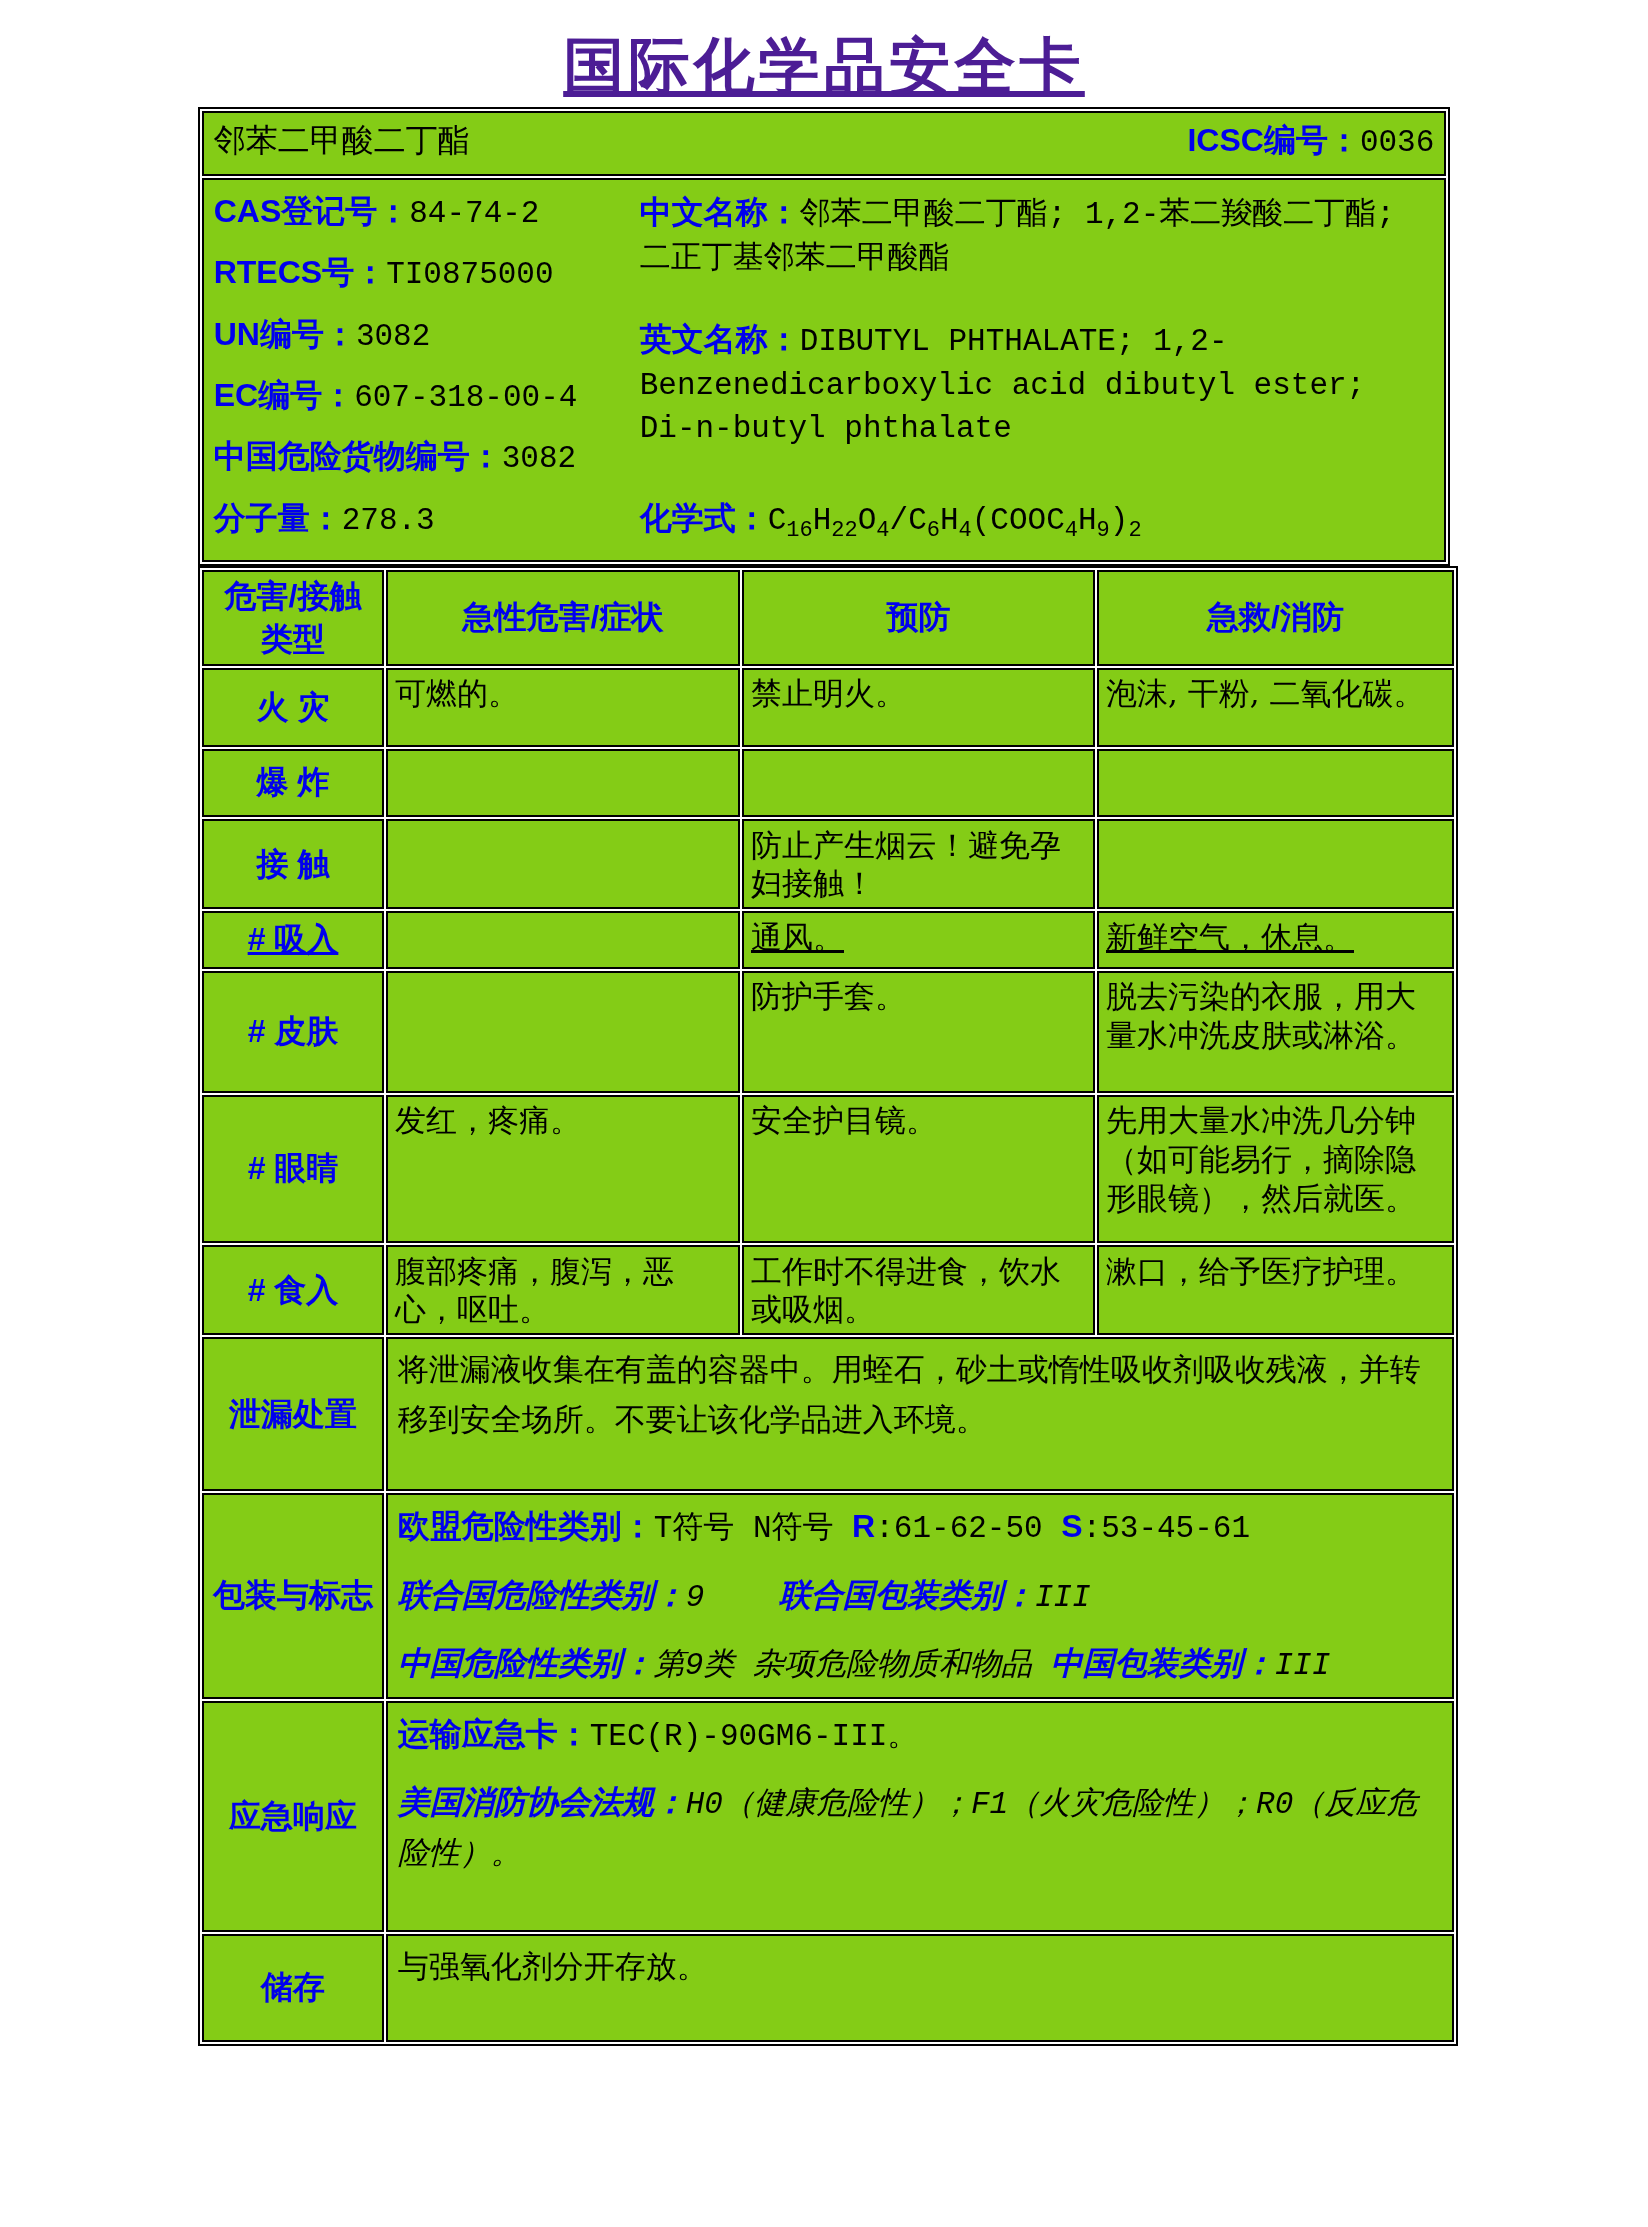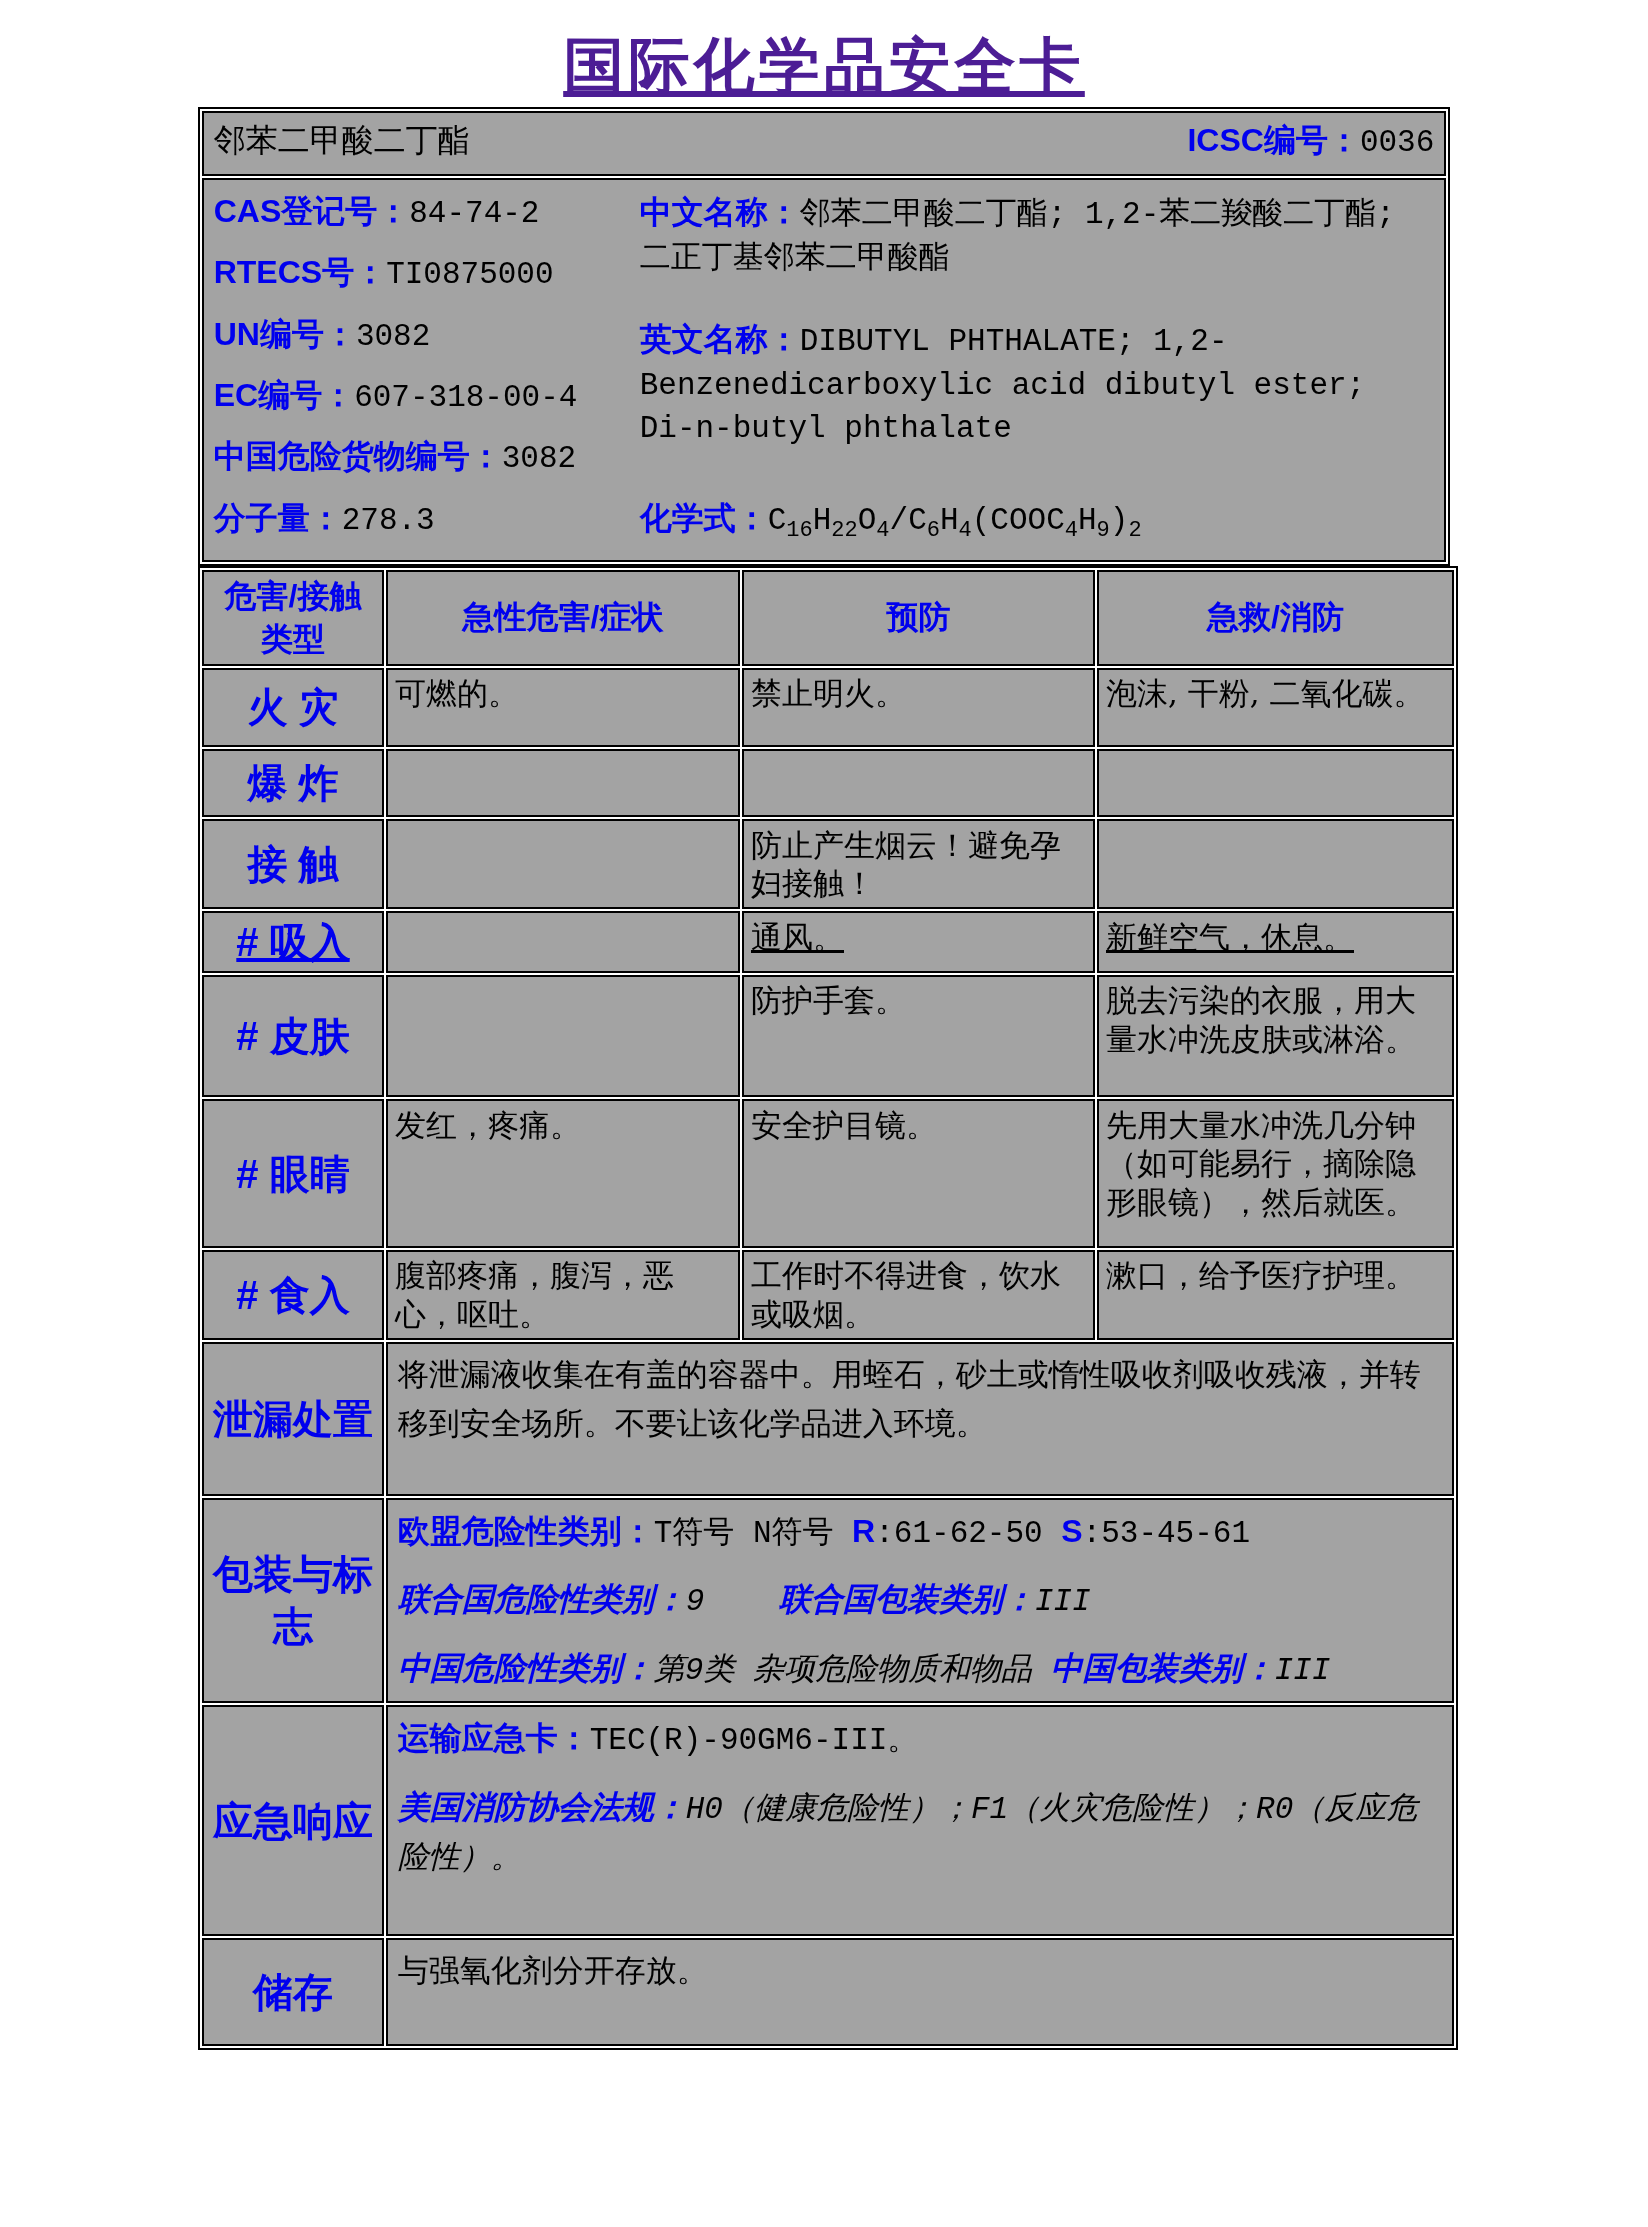--- a/index.html
+++ b/index.html
@@ -11,21 +11,21 @@
   .page-title{
     margin:36px 0 9.7px 0;text-align:center;
     font-family:"Liberation Sans",sans-serif;font-weight:bold;
     font-size:61px;line-height:1.0;color:#4c1d95;letter-spacing:4.2px;text-decoration:underline;
   }
   .tables{width:1252px;margin:0 auto;}
   table{
     width:100%;border-collapse:separate;border-spacing:2.1px;
     border:2.1px solid #000;background:#fff;table-layout:fixed;
   }
-  td,th{border:2.1px solid #000;background:#a3a3a3;vertical-align:top;}
+  td,th{border:2.1px solid #000;background:#84cc16;vertical-align:top;}
   
   .row-a-cell{height:53px;padding:4.2px 9.7px;}
   .row-a{display:flex;justify-content:space-between;align-items:center;min-height:49px;}
   .substance-name{font-size:32px;}
   .icsc{white-space:nowrap;}
   .row-b-cell{height:352px;padding:11px 9.7px 16.7px 9.7px;}
   .row-b{display:flex;min-height:348px;align-items:stretch;}
   .col-left{width:426px;flex:none;display:flex;flex-direction:column;}
   .col-right{flex:1;display:flex;flex-direction:column;padding-right:4.2px;}
   .lab{
@@ -44,21 +44,21 @@
   .hazard col.c3{width:353px;}
   .hazard col.c4{width:357px;}
   .hazard th{
     height:82px;vertical-align:middle;text-align:center;
     color:#0000ee;font-family:"Liberation Sans",sans-serif;
     font-weight:bold;font-size:32px;line-height:1.35;padding:2.8px 7px;
   }
   .lab-cell{
     vertical-align:middle;text-align:center;
     color:#0000ee;font-family:"Liberation Sans",sans-serif;
-    font-weight:bold;font-size:40px;line-height:1.3;padding:2.8px 5.6px;
+    font-weight:bold;font-size:32px;line-height:1.3;padding:2.8px 5.6px;
     overflow-wrap:break-word;
     margin-left:48px;
   }
   .cell{padding:4.2px 7px;line-height:1.25;overflow-wrap:break-word;}
   .span-cell{padding:7px 9.7px;}
   .rich-line{line-height:1.5;white-space:pre-wrap;}
   .rich-line + .rich-line{margin-top:18px;font-style:italic;}
   .seg-blue{
     color:#0000ee;font-family:"Liberation Sans",sans-serif;
     font-weight:bold;font-size:32px;

